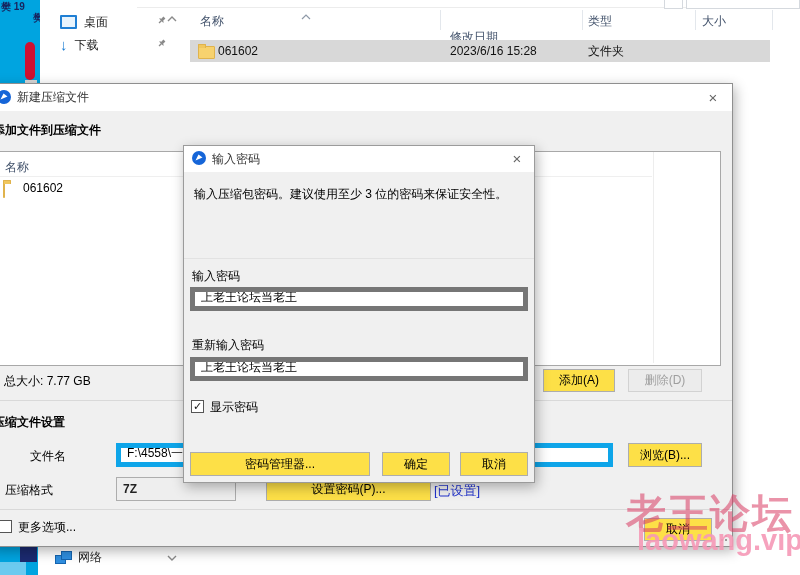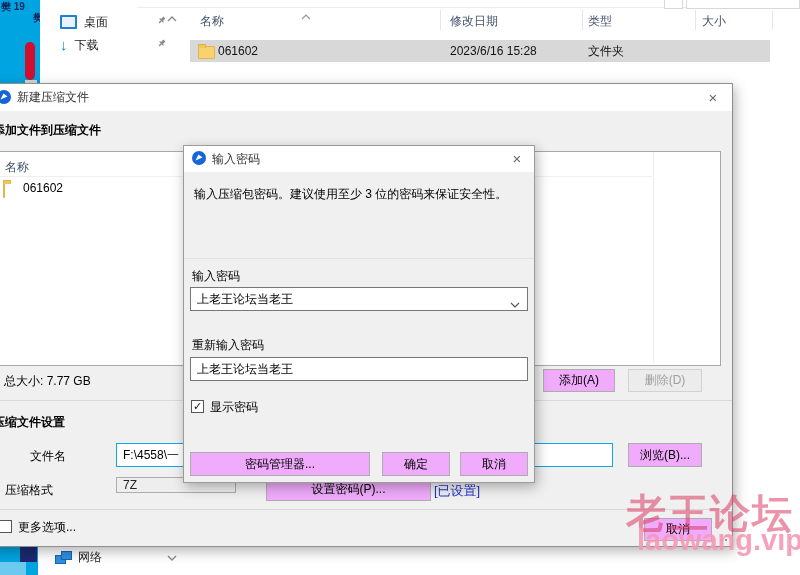--- a/index.html
+++ b/index.html
@@ -43,23 +43,23 @@
   .folder{width:15px;height:11px;background:#f7d26e;border:1px solid #e0b34c;border-radius:1px;position:relative;}
   .folder:before{content:"";position:absolute;left:-1px;top:-3px;width:6px;height:3px;background:#f0c75e;border:1px solid #e0b34c;border-bottom:none;border-radius:1px 1px 0 0;}
 
   
   .dialog{background:#f0f0f0;border:1px solid #8f8f8f;box-shadow:2px 4px 12px rgba(0,0,0,.3);}
   .titlebar{position:absolute;left:0;top:0;right:0;height:27px;background:#fff;display:flex;align-items:center;}
   .dlg-title{margin-left:28px;color:#333;}
   .close-x{position:absolute;top:5px;font-size:15px;color:#666;width:18px;text-align:center;cursor:pointer;}
   .bz-icon{position:absolute;left:8px;top:6px;}
   .section-title{font-weight:bold;color:#000;}
-  .btn{background:#f0abfc;border:1px solid #adadad;text-align:center;color:#000;font-size:12px;display:flex;align-items:center;justify-content:center;box-sizing:border-box;}
+  .btn{background:#fde047;border:1px solid #adadad;text-align:center;color:#000;font-size:12px;display:flex;align-items:center;justify-content:center;box-sizing:border-box;}
   .btn.disabled{background:#ececec;border-color:#d2d2d2;color:#9f9f9f;}
-  .tbox{background:#fff;border:1px solid #0ea5e9;box-sizing:border-box;display:flex;align-items:center;padding:0 6px;overflow:hidden;white-space:nowrap;}
+  .tbox{background:#fff;border:5px solid #0ea5e9;box-sizing:border-box;display:flex;align-items:flex-end;padding:0 6px;overflow:hidden;white-space:nowrap;}
   .gbox{background:#eeeeee;border:1px solid #adadad;box-sizing:border-box;display:flex;align-items:center;padding:0 6px;color:#222;}
   .hr{height:1px;background:#d9d9d9;}
   .checkbox{width:13px;height:13px;background:#fff;border:1px solid #555;box-sizing:border-box;font-size:11px;line-height:11px;text-align:center;color:#111;}
   .checkbox.checked:after{content:"✓";}
   .combo-ch{position:absolute;right:7px;top:9px;}
   .grip{position:absolute;right:5px;bottom:5px;width:8px;height:8px;}
   .grip i{position:absolute;width:2px;height:2px;background:#9a9a9a;}
   .link{color:#2233cc;font-size:13px;}
 
   
@@ -117,21 +117,21 @@
         <polyline points="2,2 6,6 10,2" fill="none" stroke="#8a8a8a" stroke-width="1.4"></polyline>
       </svg>
   </div>
 
   <div class="abs col-header" style="left:160px;top:13px;">名称</div>
   <div class="abs" style="left:261px;top:9px;">
     <svg width="10" height="6" viewBox="0 0 10 6">
         <polyline points="1,5 5,1 9,5" fill="none" stroke="#8f9aa8" stroke-width="1.2"></polyline>
       </svg>
   </div>
-  <div class="abs col-header" style="left:410px;top:13px;">修改日期</div>
+  <div class="abs col-header" style="left:410px;top:29px;">修改日期</div>
   <div class="abs col-header" style="left:548px;top:13px;">类型</div>
   <div class="abs col-header" style="left:662px;top:13px;">大小</div>
   <div class="abs col-div" style="left:400px;"></div>
   <div class="abs col-div" style="left:542px;"></div>
   <div class="abs col-div" style="left:655px;"></div>
   <div class="abs col-div" style="left:732px;"></div>
 
   <div class="abs sel-row">
     <span class="folder" style="position:absolute;left:8px;top:6px;"></span>
     <span class="cell" style="left:28px;">061602</span>
@@ -179,21 +179,21 @@
 
   <div class="abs hr" style="left:0;top:316px;width:743px;"></div>
 
   <div class="abs section-title" style="left:4px;top:330px;">压缩文件设置</div>
 
   <div class="abs" style="left:16px;top:364px;margin-left:25px;">文件名</div>
   <div class="abs tbox" style="left:127px;top:359px;width:497px;height:24px;">F:\4558\一</div>
   <div class="abs btn" style="left:639px;top:359px;width:74px;height:24px;">浏览(B)...</div>
 
   <div class="abs" style="left:16px;top:398px;">压缩格式</div>
-  <div class="abs gbox" style="left:127px;top:393px;width:120px;height:16px;">7Z</div>
+  <div class="abs gbox" style="left:127px;top:393px;width:120px;height:24px;font-weight:bold;">7Z</div>
   <div class="abs btn" style="left:277px;top:393px;width:165px;height:24px;">设置密码(P)...</div>
   <div class="abs link" style="left:445px;top:398px;">[已设置]</div>
 
   <div class="abs hr" style="left:0;top:425px;width:743px;"></div>
 
   <div class="abs checkbox" style="left:10px;top:436px;"></div>
   <div class="abs" style="left:29px;top:435px;">更多选项...</div>
 
   <div class="abs btn" style="left:655px;top:434px;width:68px;height:23px;">取消</div>
 

